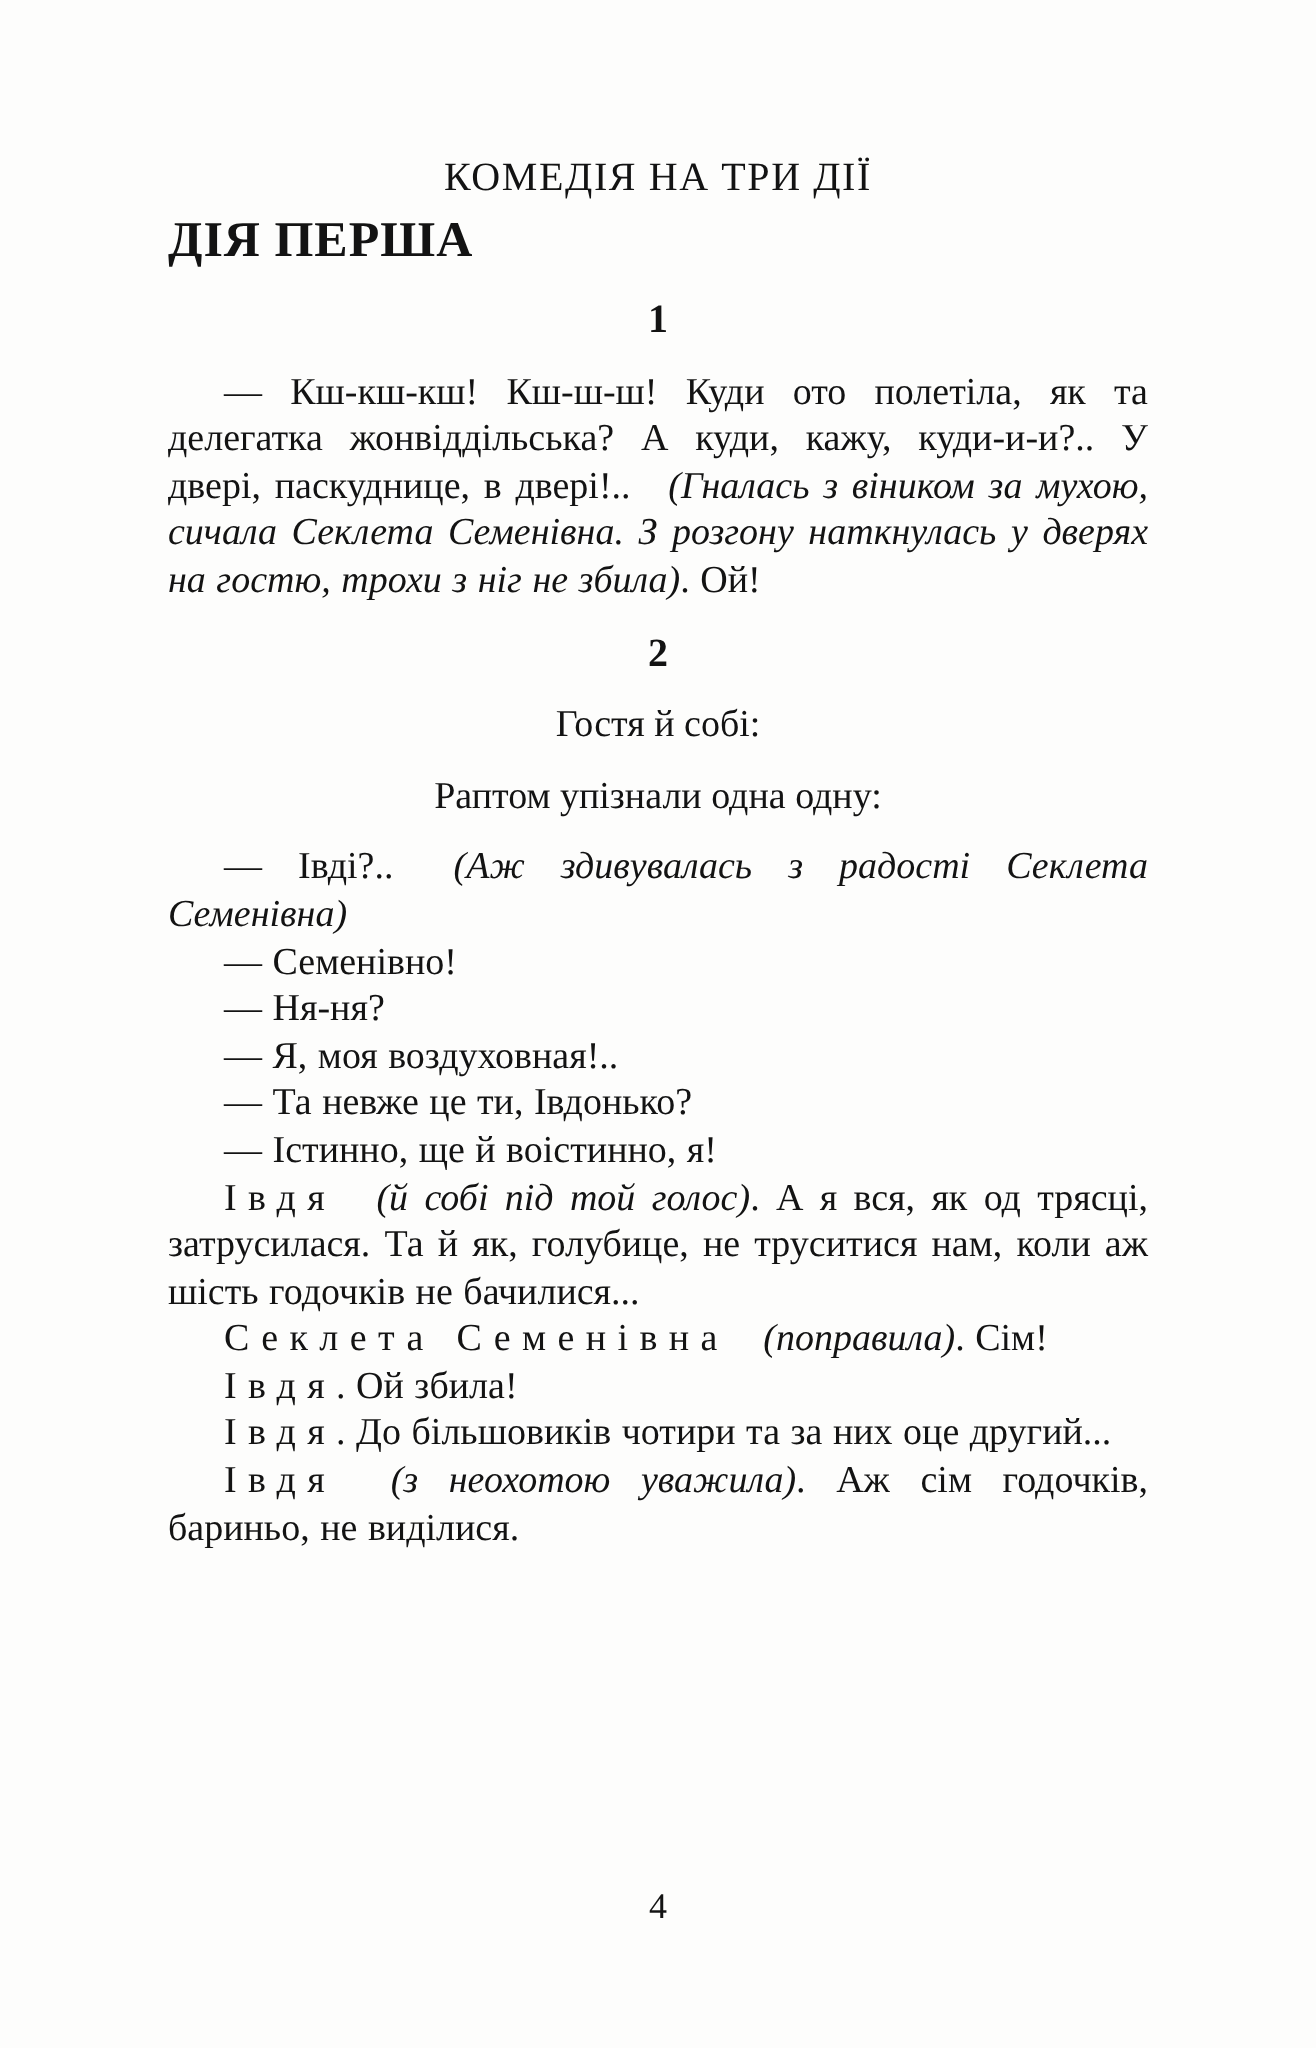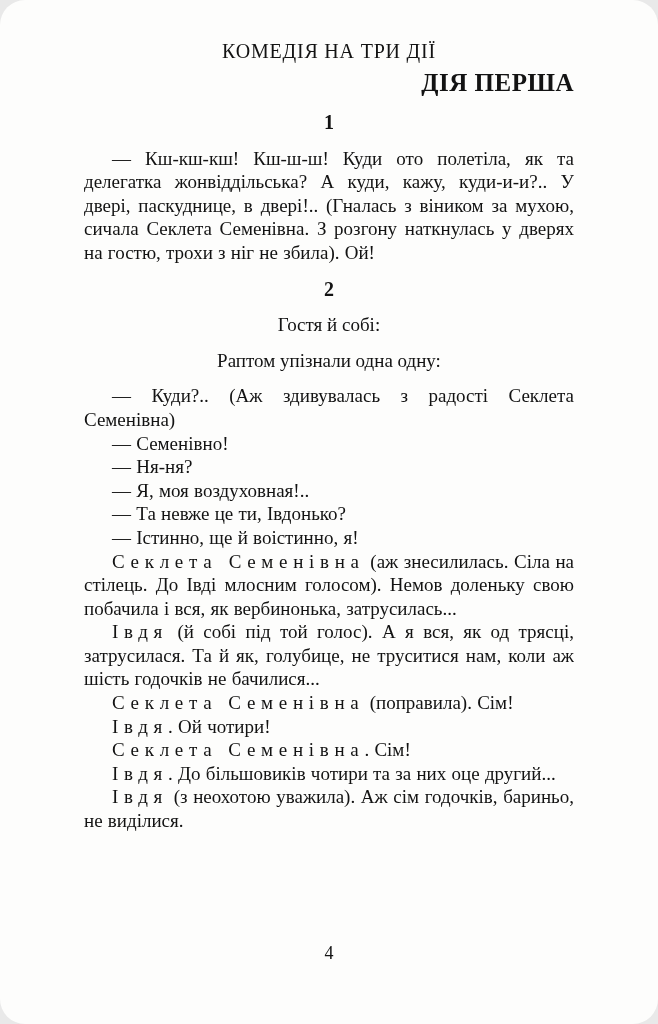--- a/index.html
+++ b/index.html
@@ -9,32 +9,31 @@
     font-family: "Liberation Serif", "DejaVu Serif", serif;
   }
   .page {
     position: relative;
     width: 658px;
     height: 1024px;
     margin: 0 auto;
     background: #fdfdfc;
     color: #131313;
     box-sizing: border-box;
-    padding: 38px 84px 0 84px;
+    padding: 76px 84px 0 84px;
     overflow: hidden;
-    border-radius: 25px;
   }
   .subtitle {
     text-align: center;
     font-size: 20px;
     letter-spacing: 0.8px;
     line-height: 26px;
   }
   .act-title {
-    text-align: right;
+    text-align: left;
     font-size: 25px;
     font-weight: bold;
     letter-spacing: 0.5px;
     margin: 4px 0 0 0;
     line-height: 30px;
   }
   .content {
     margin-top: 2px;
     font-size: 19px;
     line-height: 23.6px;
@@ -49,20 +48,22 @@
     text-align: justify;
     text-indent: 28px;
     margin: 0;
     word-spacing: 0.5px;
   }
   .center-line {
     text-align: center;
     margin: 12px;
   }
   .italic {
+    font-style: italic;
+    margin-left: 12px;
   }
   .spaced {
     letter-spacing: 0.30em;
   }
   .page-number {
     position: absolute;
     left: 0;
     right: 0;
     bottom: 60px;
     text-align: center;
@@ -74,28 +75,26 @@
 
 <div class="page">
   <div class="subtitle">КОМЕДІЯ НА ТРИ ДІЇ</div>
   <h1 class="act-title">ДІЯ ПЕРША</h1>
   <div class="content">
       <div class="scene-number">1</div>
       <div class="para"><span>— Кш-кш-кш! Кш-ш-ш! Куди ото полетіла, як та делегатка жонвіддільська? А куди, кажу, куди-и-и?.. У двері, паскуднице, в двері!.. </span><span class="italic">(Гналась з віником за мухою, сичала Секлета Семенівна. З розгону наткнулась у дверях на гостю, трохи з ніг не збила)</span><span>. Ой!</span></div>
       <div class="scene-number">2</div>
       <div class="center-line"><span>Гостя й собі:</span></div>
       <div class="center-line"><span>Раптом упізнали одна одну:</span></div>
-      <div class="para"><span>— Куди?.. </span><span class="italic">(Аж здивувалась з радості Секлета Семенівна)</span></div>
+      <div class="para"><span>— Івді?.. </span><span class="italic">(Аж здивувалась з радості Секлета Семенівна)</span></div>
       <div class="para"><span>— Семенівно!</span></div>
       <div class="para"><span>— Ня-ня?</span></div>
       <div class="para"><span>— Я, моя воздуховная!..</span></div>
       <div class="para"><span>— Та невже це ти, Івдонько?</span></div>
       <div class="para"><span>— Істинно, ще й воістинно, я!</span></div>
-      <div class="para"><span class="spaced">Секлета Семенівна</span><span> </span><span class="italic">(аж знесилилась. Сіла на стілець. До Івді млосним голосом)</span><span>. Немов доленьку свою побачила і вся, як вербинонька, затрусилась...</span></div>
       <div class="para"><span class="spaced">Івдя</span><span> </span><span class="italic">(й собі під той голос)</span><span>. А я вся, як од трясці, затрусилася. Та й як, голубице, не труситися нам, коли аж шість годочків не бачилися...</span></div>
       <div class="para"><span class="spaced">Секлета Семенівна</span><span> </span><span class="italic">(поправила)</span><span>. Сім!</span></div>
-      <div class="para"><span class="spaced">Івдя</span><span>. Ой чотири!</span></div>
-      <div class="para"><span class="spaced">Секлета Семенівна</span><span>. Сім!</span></div>
+      <div class="para"><span class="spaced">Івдя</span><span>. Ой збила!</span></div>
       <div class="para"><span class="spaced">Івдя</span><span>. До більшовиків чотири та за них оце другий...</span></div>
       <div class="para"><span class="spaced">Івдя</span><span> </span><span class="italic">(з неохотою уважила)</span><span>. Аж сім годочків, бариньо, не виділися.</span></div>
     </div>
   <div class="page-number">4</div>
 </div>
 
 </body></html>

